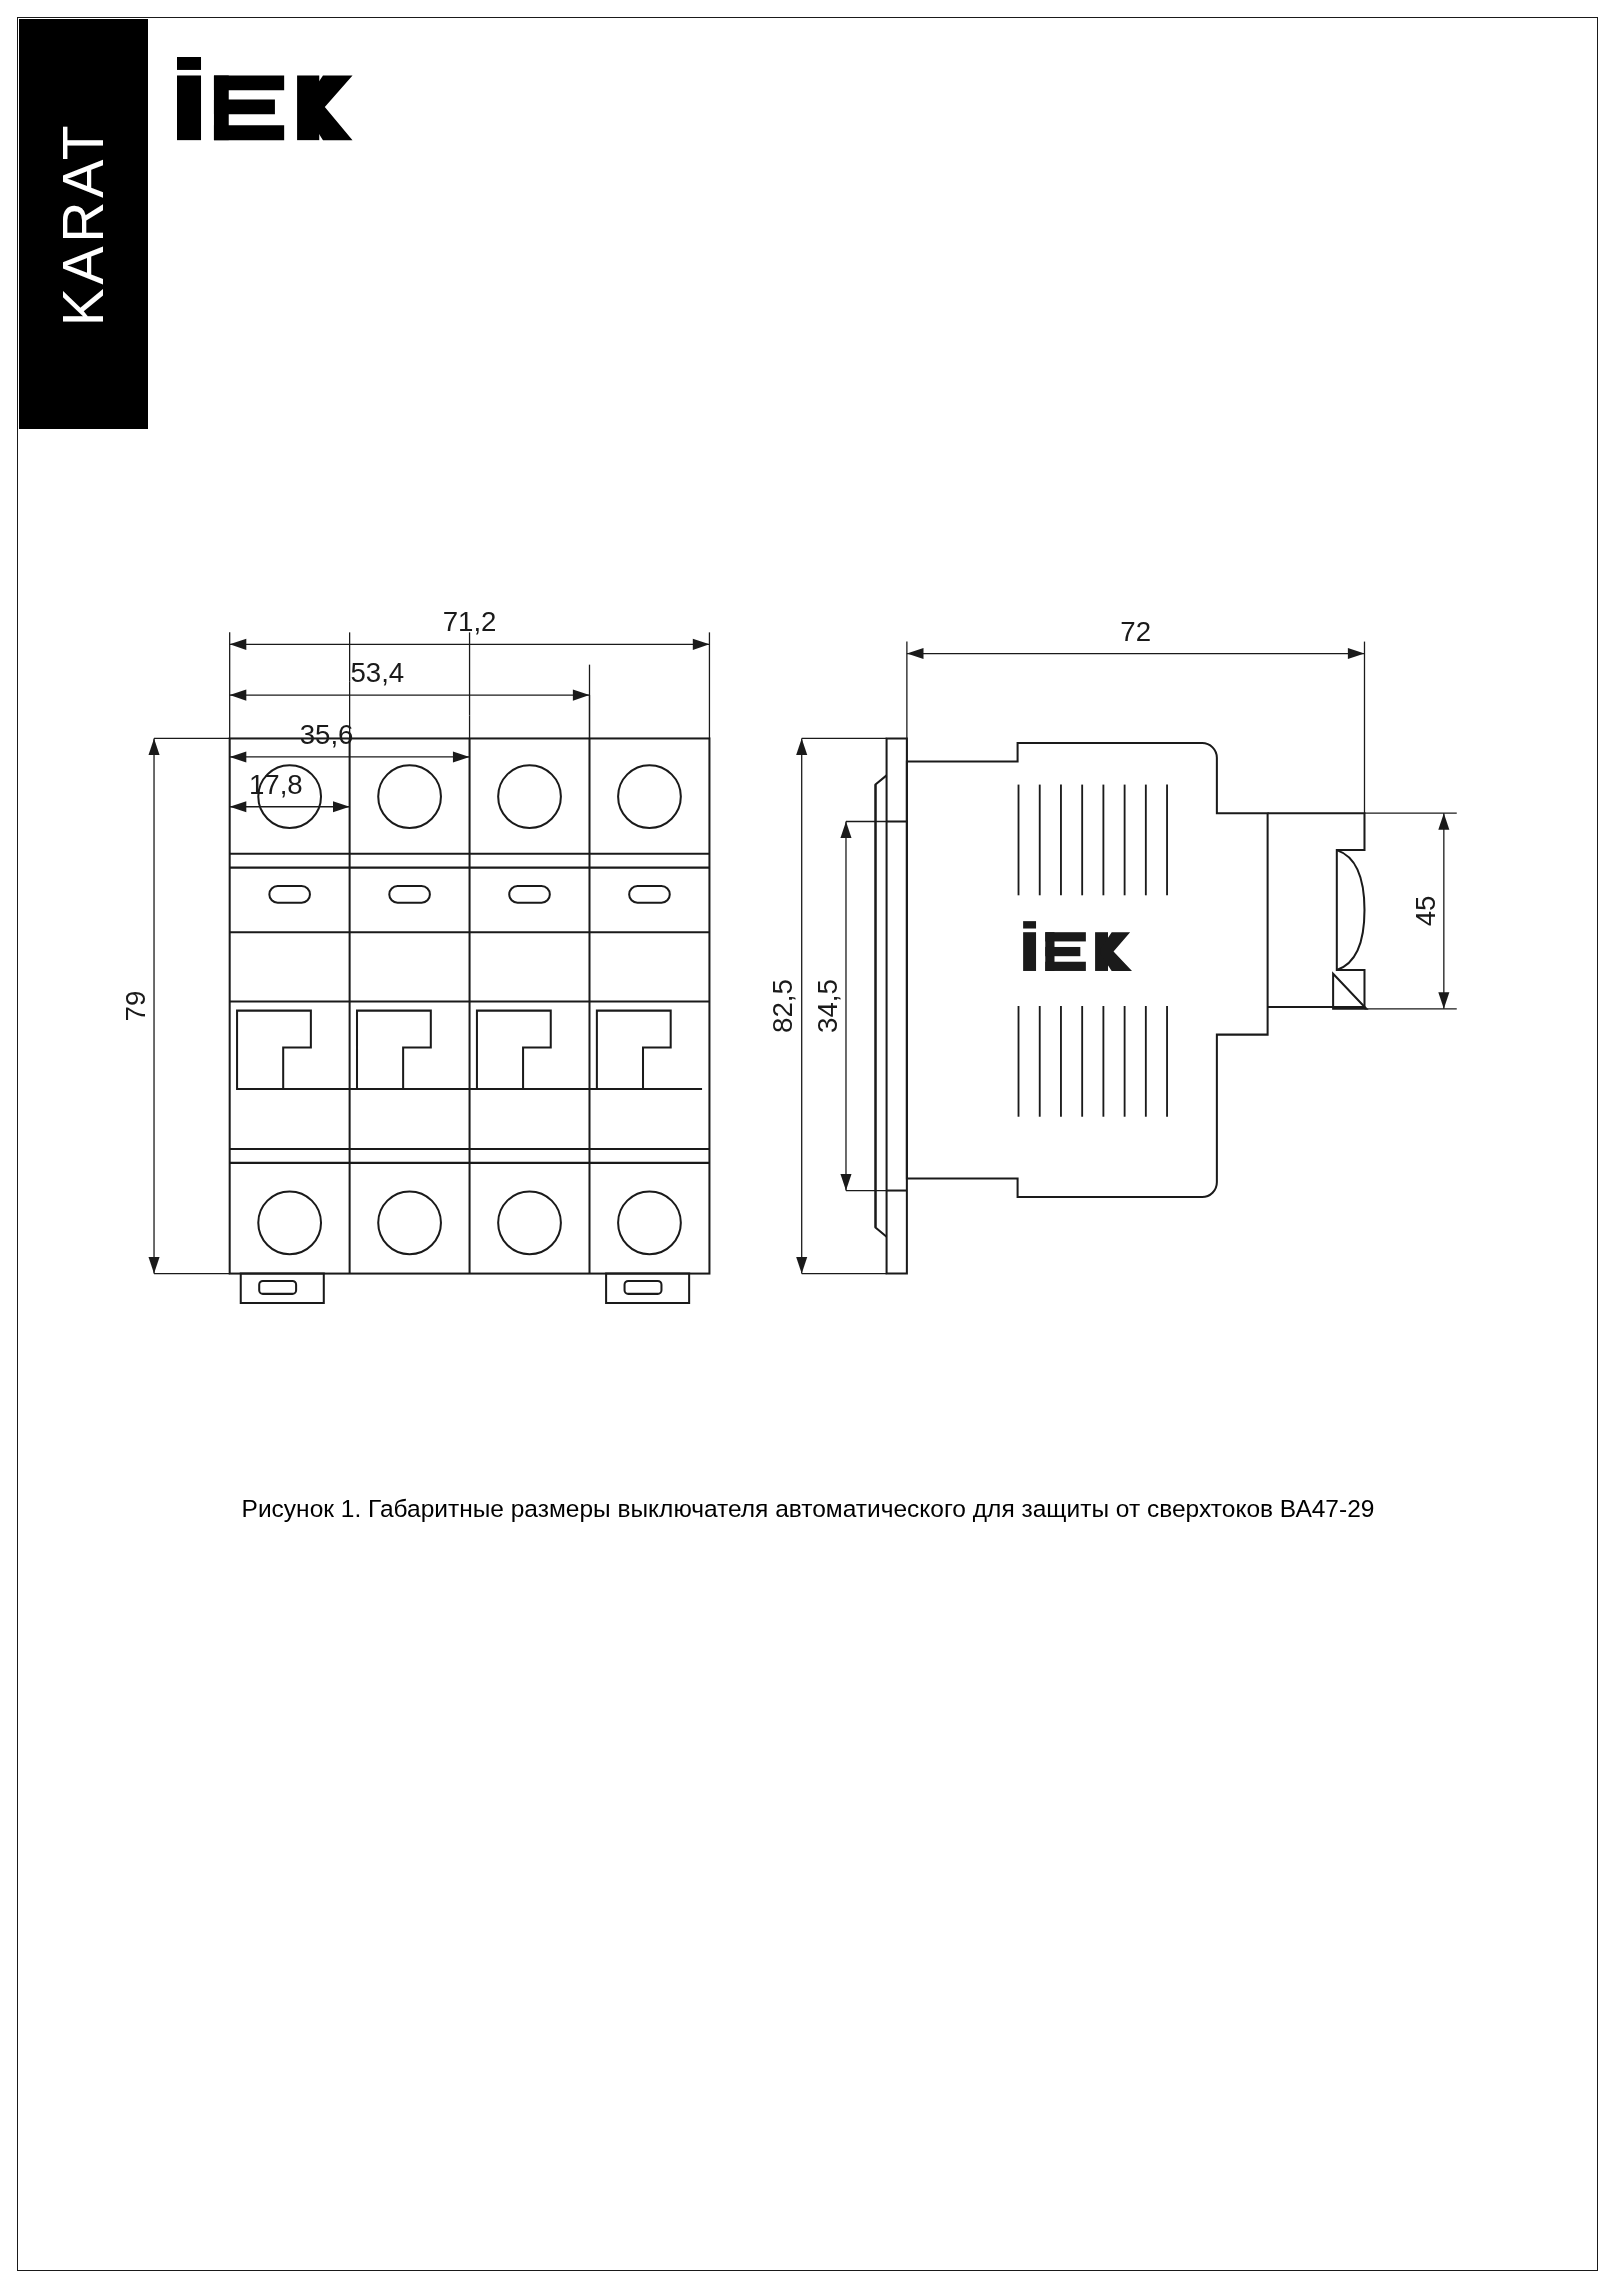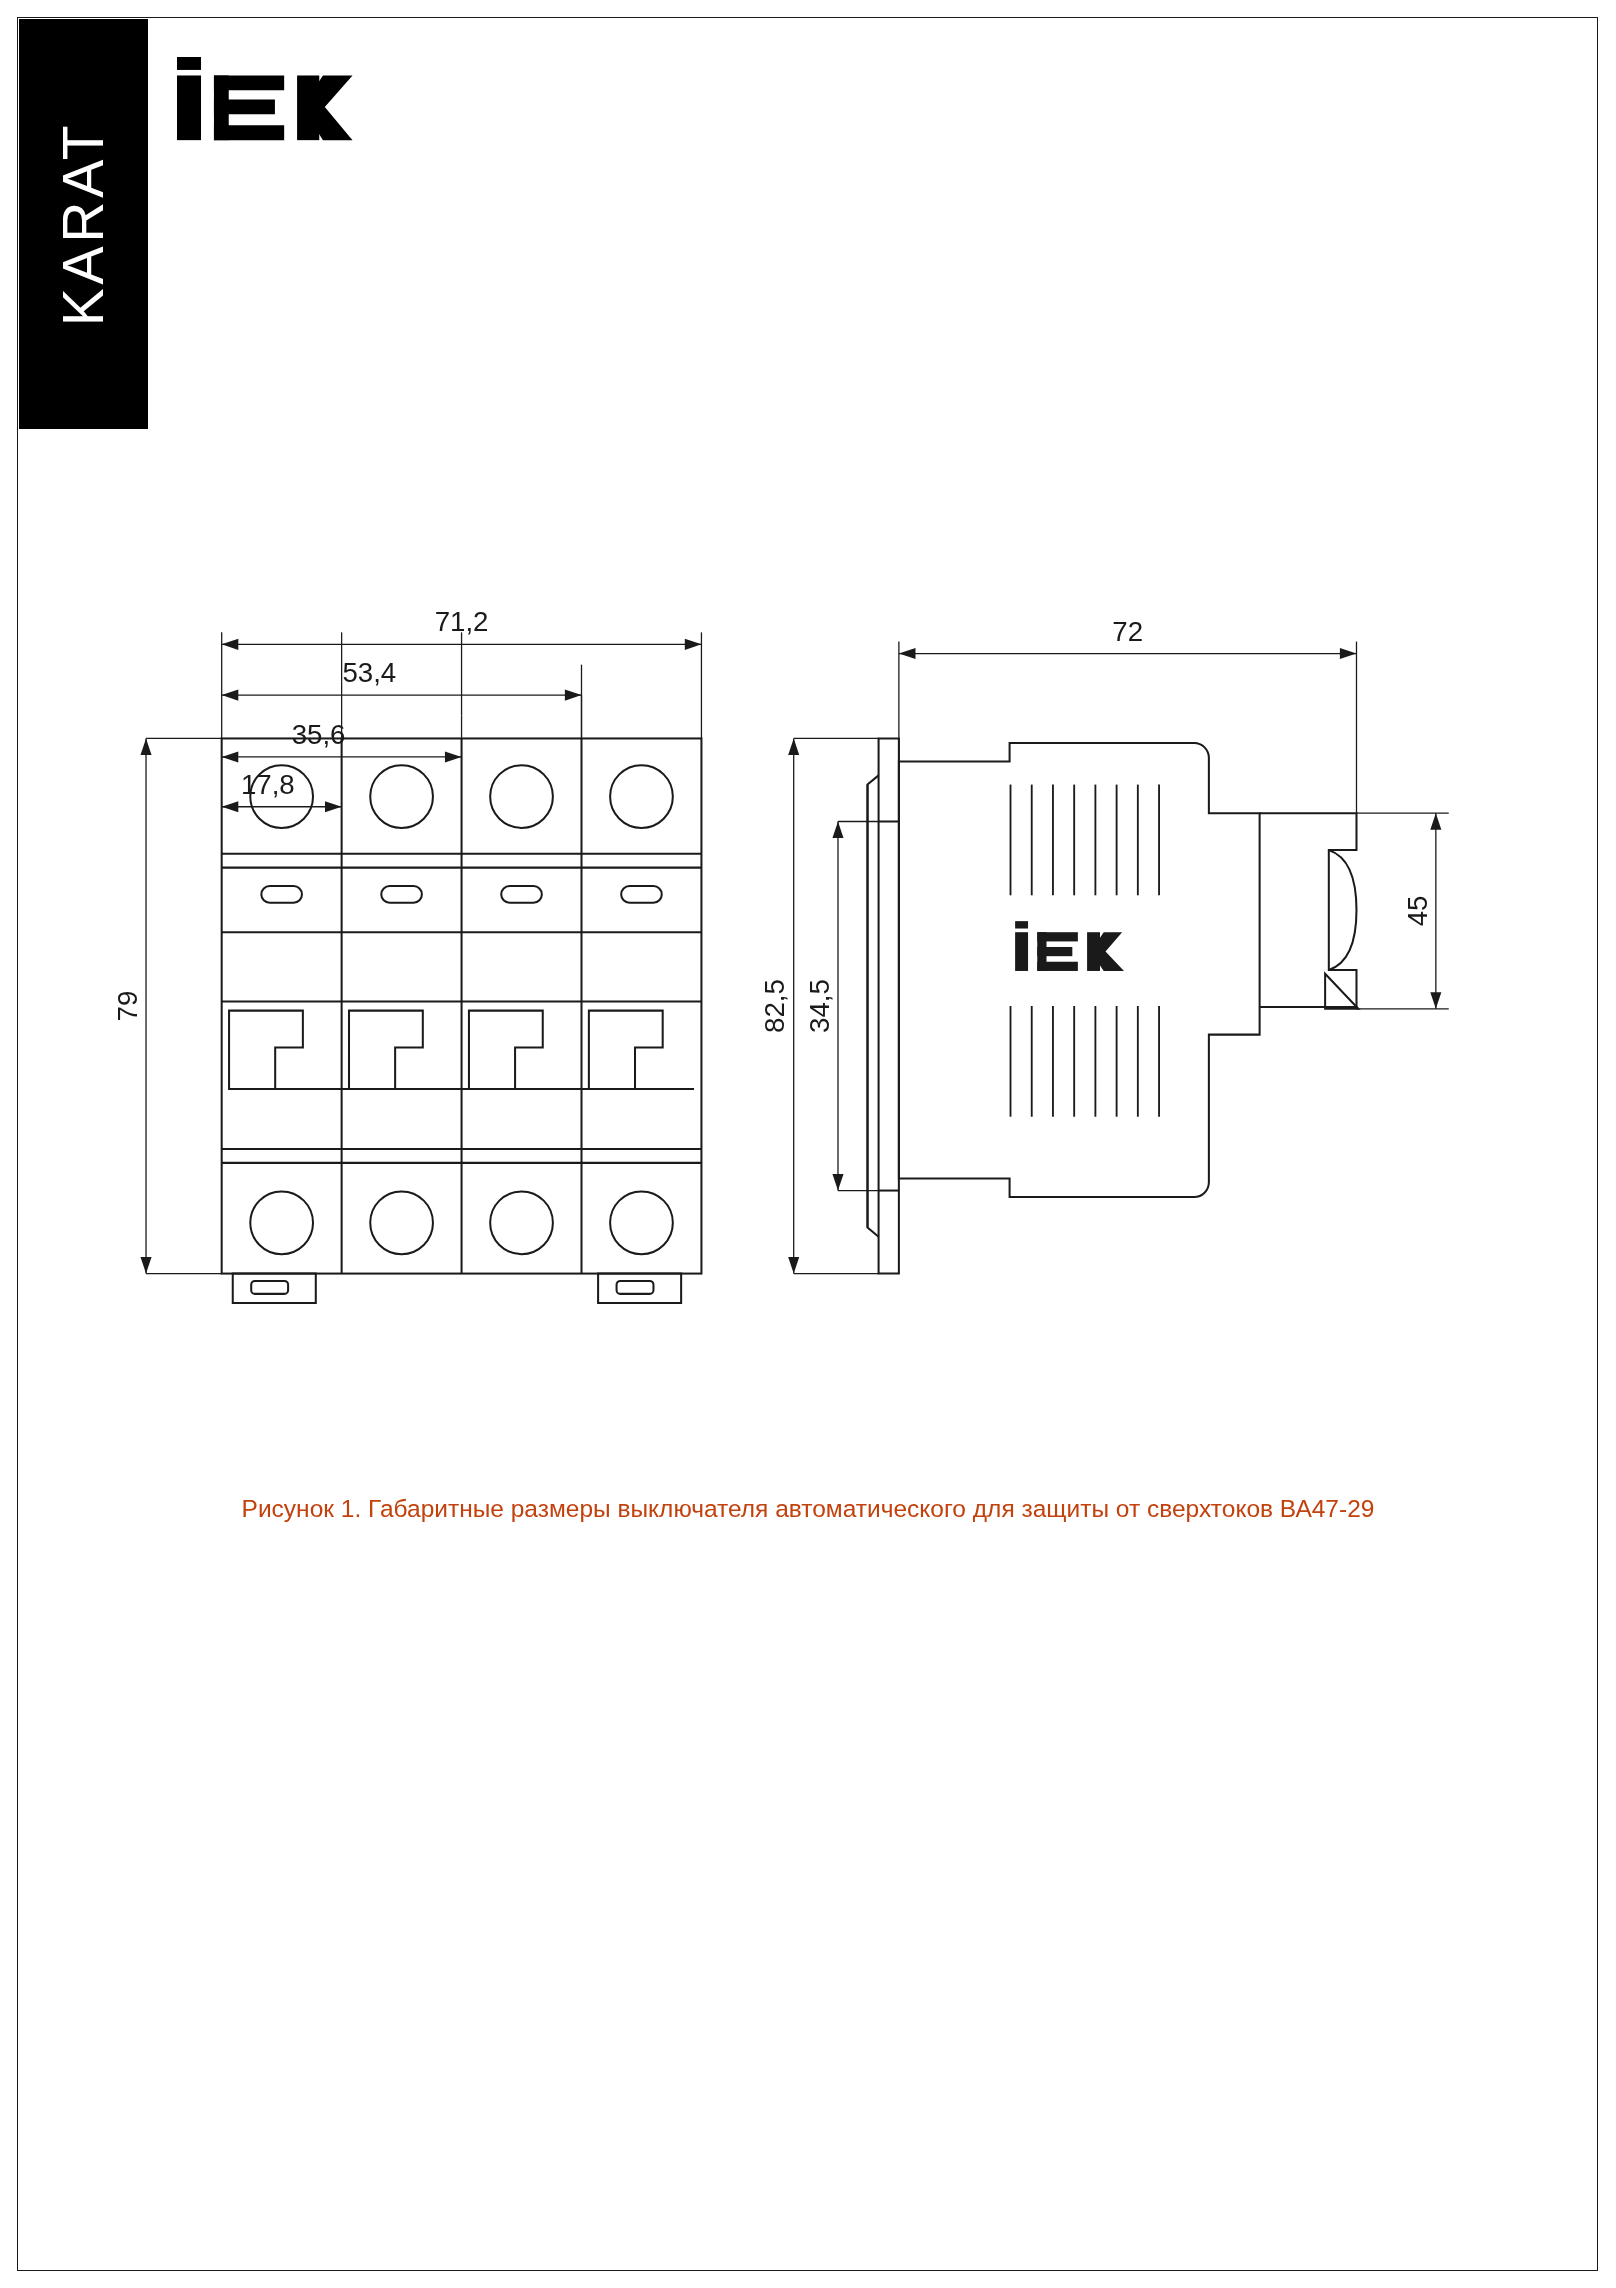--- a/index.html
+++ b/index.html
@@ -51,33 +51,33 @@
   
   .iek-logo {
     position: absolute;
     left: 177px;
     top: 57px;
     width: 194px;
     height: 85px;
   }
   .diagram-area {
     position: absolute;
-    left: 0;
+    left: 8px;
     top: 434px;
     width: 1487px;
     height: 1061px;
   }
   .caption {
     position: absolute;
     left: 0;
     right: 0;
     top: 1495px;
     text-align: center;
     font-size: 24.5px;
-    color: #c2410c;
+    color: #000000;
   }
   svg { display: block; }
   text { font-family: "Liberation Sans", sans-serif; fill: #1a1a1a; }
 </style>
 </head>
 <body>
 
 <div class="page">
 
   <div class="page-border"></div>

